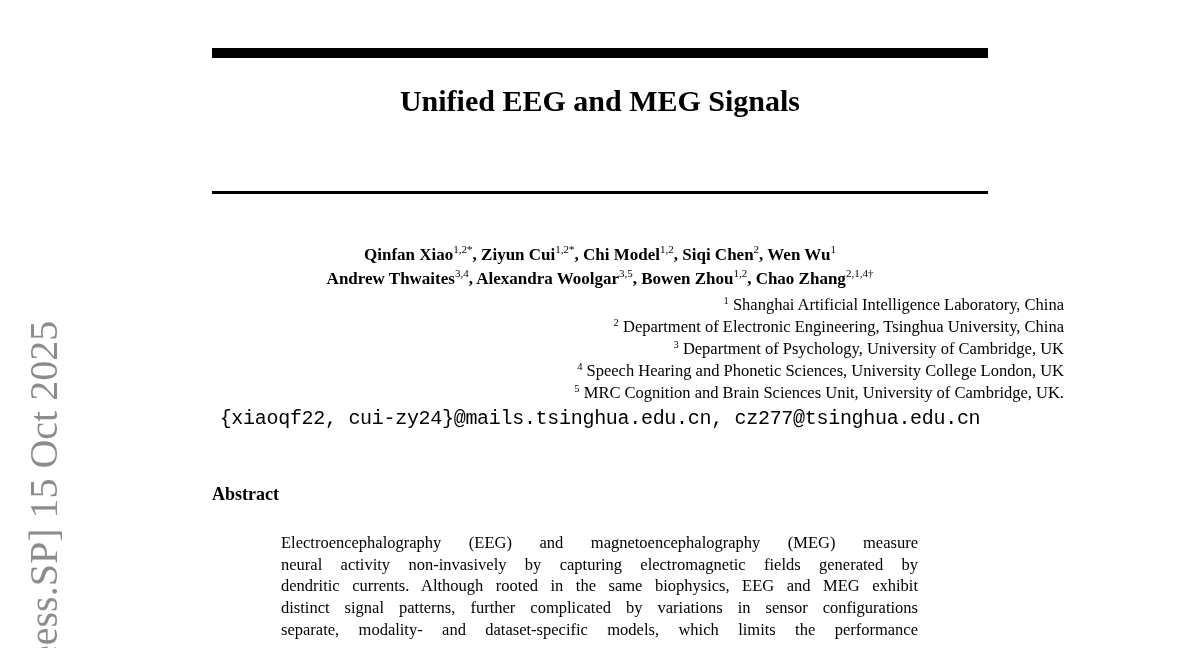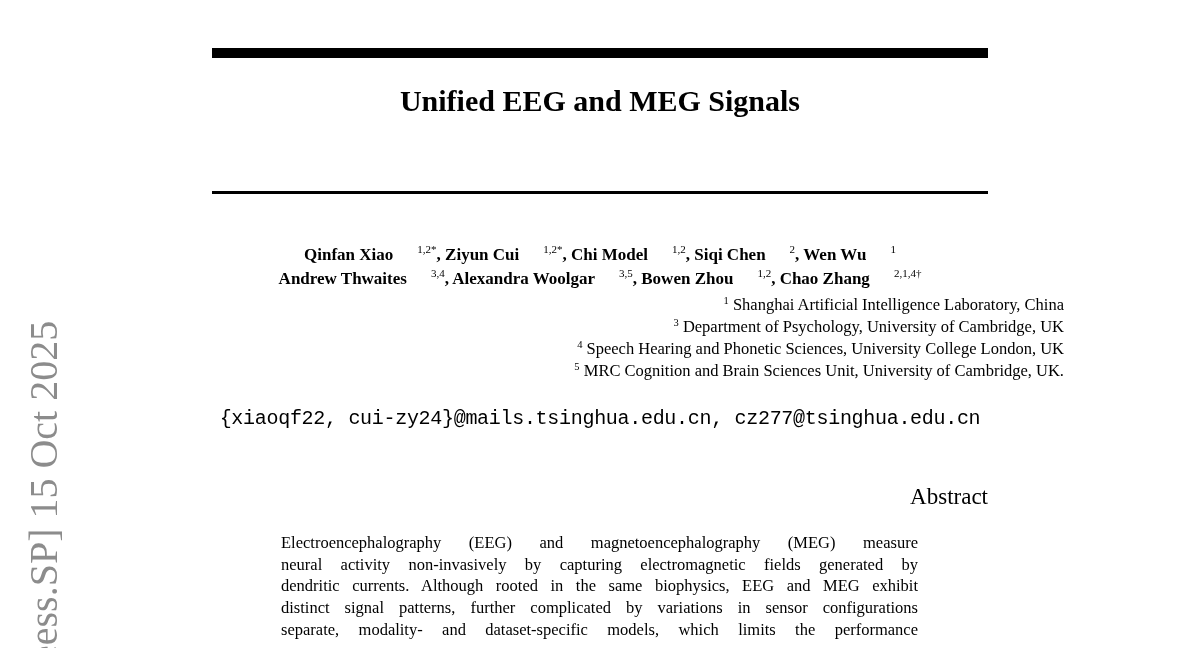--- a/index.html
+++ b/index.html
@@ -51,21 +51,20 @@
     width: 880px;
     text-align: center;
     font-weight: bold;
     font-size: 17px;
     line-height: 24px;
   }
   .author-block sup {
     font-weight: normal;
     font-size: 11px;
     line-height: 0;
-    margin-left: 24px;
   }
 
   .affiliation-block {
     position: absolute;
     left: 124px;
     top: 294px;
     width: 940px;
     text-align: right;
     font-size: 16.5px;
     line-height: 22px;
@@ -84,23 +83,23 @@
     font-family: "Liberation Mono", monospace;
     font-size: 20px;
     letter-spacing: -0.3px;
   }
 
   .abstract-heading {
     position: absolute;
     left: 212px;
     top: 484px;
     width: 776px;
-    text-align: right;
-    font-weight: normal;
-    font-size: 23px;
+    text-align: left;
+    font-weight: bold;
+    font-size: 18px;
   }
 
   .abstract-body {
     position: absolute;
     left: 281px;
     top: 532px;
     width: 637px;
     font-size: 16.5px;
   }
   .abs-line {
@@ -135,20 +134,21 @@
 
 <div class="thin-rule"></div>
 
 <div class="author-block">
   <div><span>Qinfan Xiao</span><sup>1,2*</sup>, <span>Ziyun Cui</span><sup>1,2*</sup>, <span>Chi Model</span><sup>1,2</sup>, <span>Siqi Chen</span><sup>2</sup>, <span>Wen Wu</span><sup>1</sup></div>
   <div><span>Andrew Thwaites</span><sup>3,4</sup>, <span>Alexandra Woolgar</span><sup>3,5</sup>, <span>Bowen Zhou</span><sup>1,2</sup>, <span>Chao Zhang</span><sup>2,1,4†</sup></div>
 </div>
 
 <div class="affiliation-block">
     <div><sup>1</sup> Shanghai Artificial Intelligence Laboratory, China</div>
+    <div><sup>2</sup> Department of Electronic Engineering, Tsinghua University, China</div>
     <div><sup>3</sup> Department of Psychology, University of Cambridge, UK</div>
     <div><sup>4</sup> Speech Hearing and Phonetic Sciences, University College London, UK</div>
     <div><sup>5</sup> MRC Cognition and Brain Sciences Unit, University of Cambridge, UK.</div>
   </div>
 
 <div class="email-line">{xiaoqf22, cui-zy24}@mails.tsinghua.edu.cn, cz277@tsinghua.edu.cn</div>
 
 <div class="abstract-heading">Abstract</div>
 
 <div class="abstract-body">

